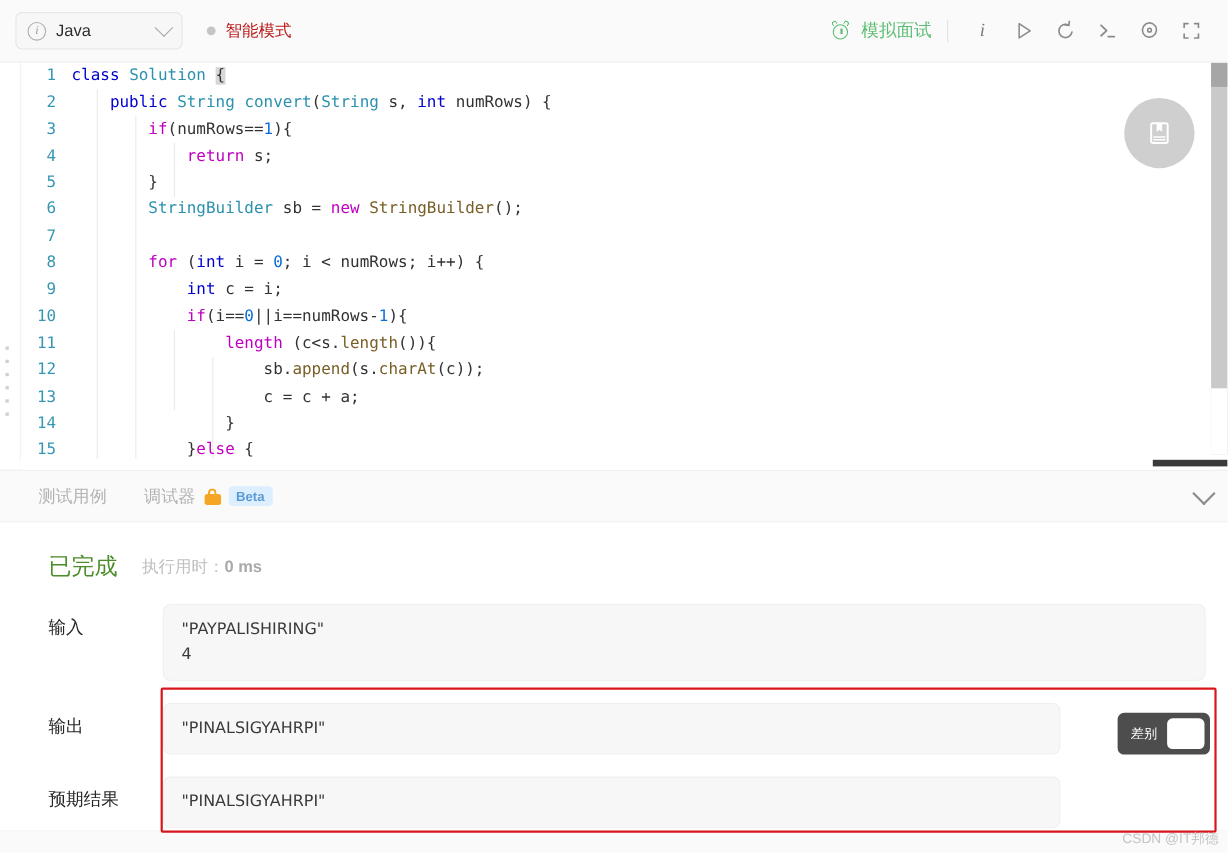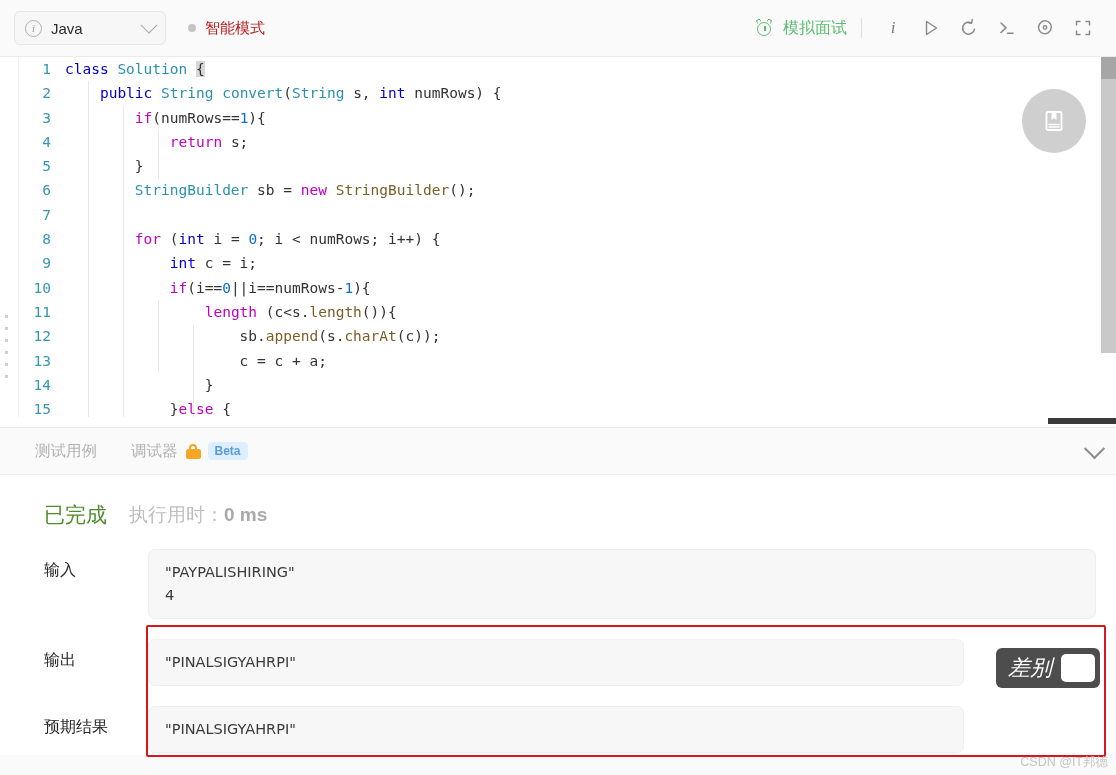--- a/index.html
+++ b/index.html
@@ -347,21 +347,21 @@
     display: flex;
     align-items: center;
     padding-left: 44px;
   }
   .status-ok {
     font-size: 21px;
     color: #4c8c2b;
   }
   .runtime {
     margin-left: 22px;
-    font-size: 19px;
+    font-size: 15px;
     color: #bfbfbf;
   }
   .runtime b { color: #a9a9a9; }
 
   .field-row {
     display: flex;
     align-items: flex-start;
     padding-left: 44px;
     margin-top: 20px;
     position: relative;
@@ -408,23 +408,22 @@
     display: flex;
     align-items: center;
     background: #4d4d4d;
     border-radius: 6px;
     padding: 5px;
     cursor: pointer;
     z-index: 7;
   }
   .diff-label {
     color: #ffffff;
-    font-size: 22px;
+    font-size: 12px;
     padding: 0 9px 0 7px;
-    font-style: italic;
   }
   .diff-knob {
     width: 34px; height: 28px;
     background: #ffffff;
     border-radius: 5px;
   }
 
   .watermark {
     position: absolute;
     right: 8px;

